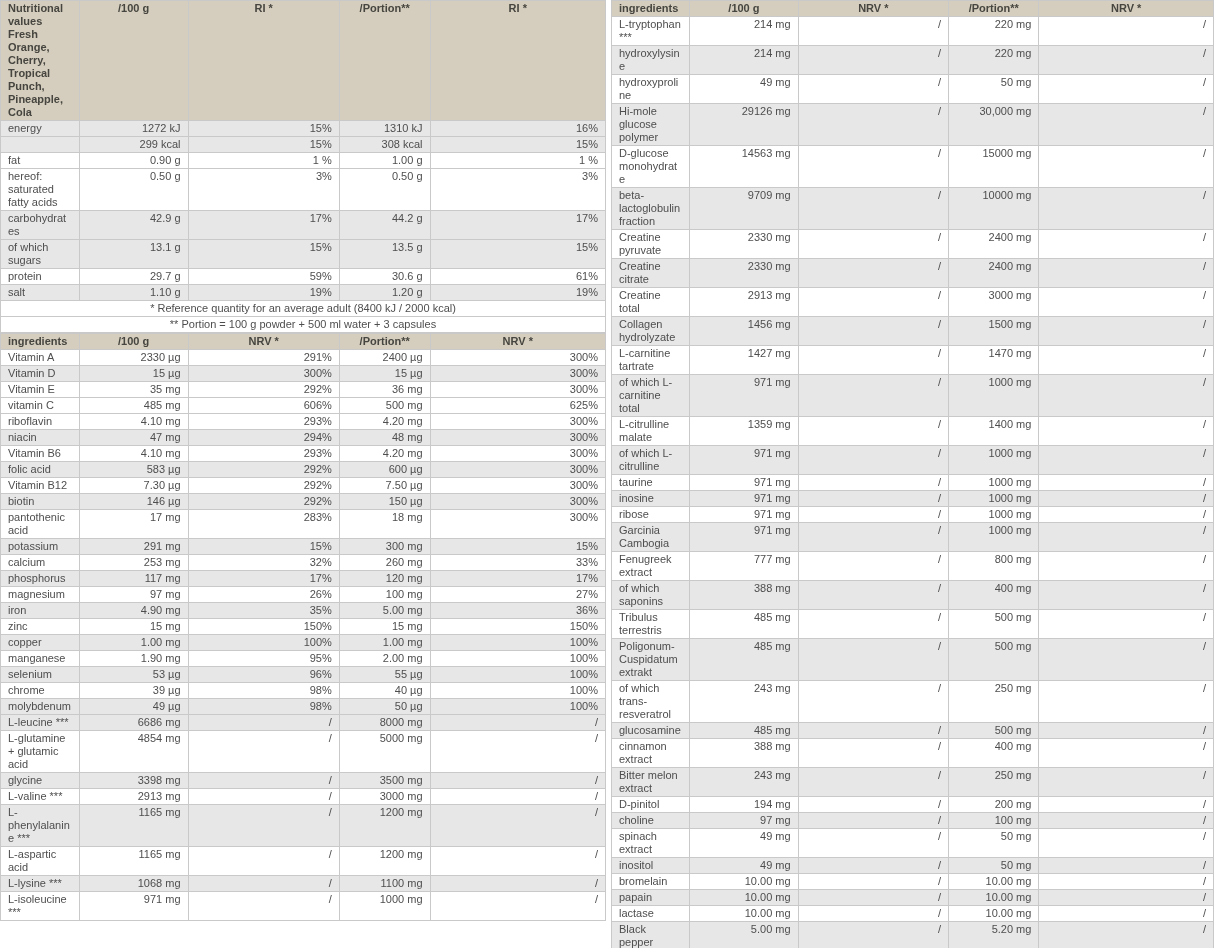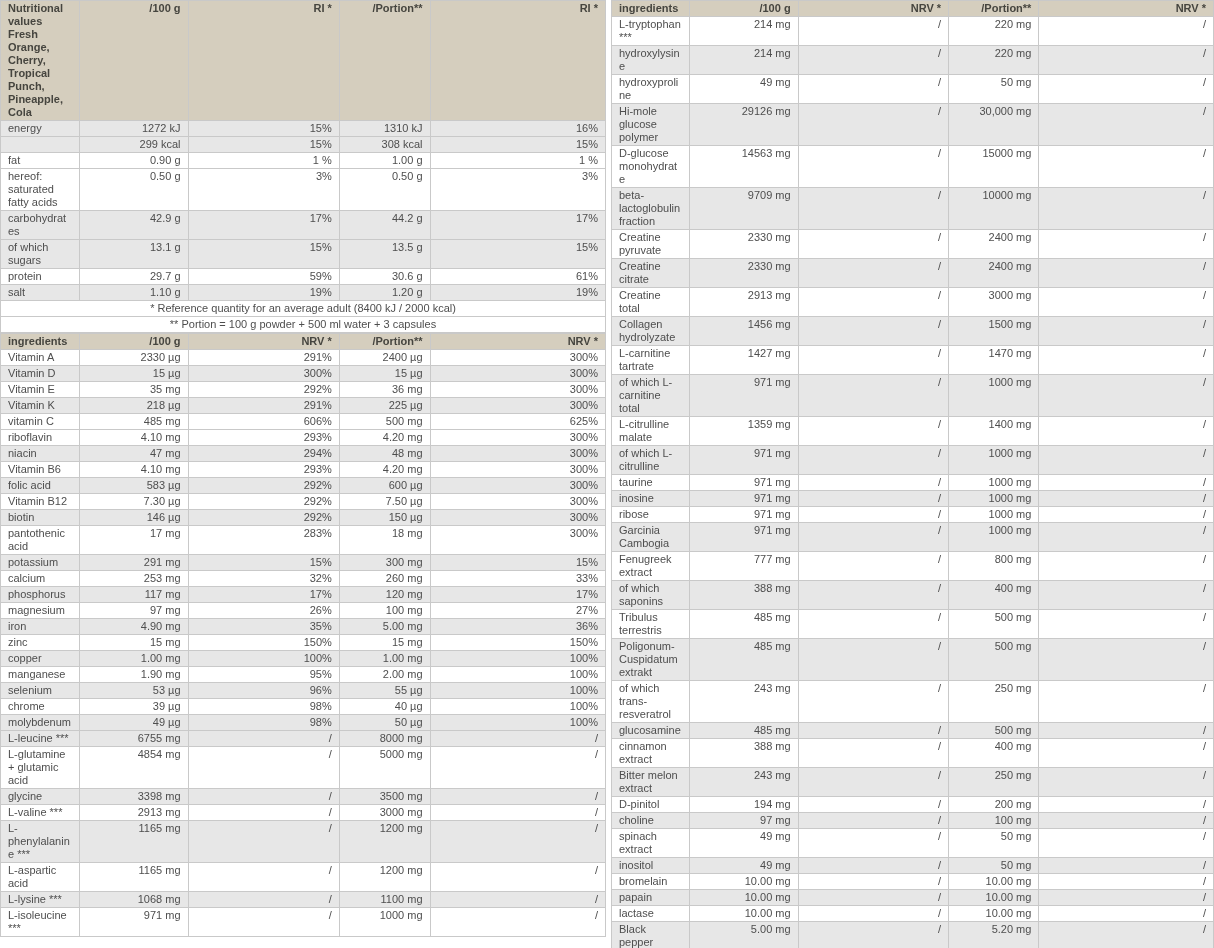--- a/index.html
+++ b/index.html
@@ -3,21 +3,21 @@
 <meta charset="utf-8">
 <style>
   html,body{margin:0;padding:0;background:#ffffff;}
   body{font-family:"Liberation Sans",sans-serif;}
   .page{width:1214px;height:948px;display:flex;gap:5px;overflow:hidden;background:#ffffff;}
   .col{display:flex;flex-direction:column;}
   .col-left{width:606px;}
   .col-right{width:603px;}
   table{border-collapse:collapse;width:100%;table-layout:fixed;font-size:11px;color:#4e4e4e;padding-left:20px;}
   td,th{border:1px solid #c9c9c9;padding:1px 7px;line-height:13px;vertical-align:top;overflow-wrap:break-word;}
-  th{background:#d5cebe;font-weight:bold;color:#46453f;text-align:right;}
+  th{background:#d5cebe;font-weight:bold;color:#46453f;text-align:center;}
   th.lbl{text-align:left;white-space:pre-line;}
   td.lbl{text-align:left;}
   td.num{text-align:right;}
   tr.shaded td{background:#e7e7e7;}
   td.footnote{text-align:center;background:#ffffff;}
 </style>
 </head>
 <body>
 
 <div class="page">
@@ -144,27 +144,20 @@
             <td class="num">15 µg</td>
             <td class="num">300%</td>
           </tr>
           <tr>
             <td class="lbl">Vitamin E</td>
             <td class="num">35 mg</td>
             <td class="num">292%</td>
             <td class="num">36 mg</td>
             <td class="num">300%</td>
           </tr>
-          <tr class="shaded">
-            <td class="lbl">Vitamin K</td>
-            <td class="num">218 µg</td>
-            <td class="num">291%</td>
-            <td class="num">225 µg</td>
-            <td class="num">300%</td>
-          </tr>
           <tr>
             <td class="lbl">vitamin C</td>
             <td class="num">485 mg</td>
             <td class="num">606%</td>
             <td class="num">500 mg</td>
             <td class="num">625%</td>
           </tr>
           <tr>
             <td class="lbl">riboflavin</td>
             <td class="num">4.10 mg</td>
@@ -286,21 +279,21 @@
           </tr>
           <tr class="shaded">
             <td class="lbl">molybdenum</td>
             <td class="num">49 µg</td>
             <td class="num">98%</td>
             <td class="num">50 µg</td>
             <td class="num">100%</td>
           </tr>
           <tr class="shaded">
             <td class="lbl">L-leucine ***</td>
-            <td class="num">6755 mg</td>
+            <td class="num">6686 mg</td>
             <td class="num">/</td>
             <td class="num">8000 mg</td>
             <td class="num">/</td>
           </tr>
           <tr>
             <td class="lbl">L-glutamine + glutamic acid</td>
             <td class="num">4854 mg</td>
             <td class="num">/</td>
             <td class="num">5000 mg</td>
             <td class="num">/</td>

